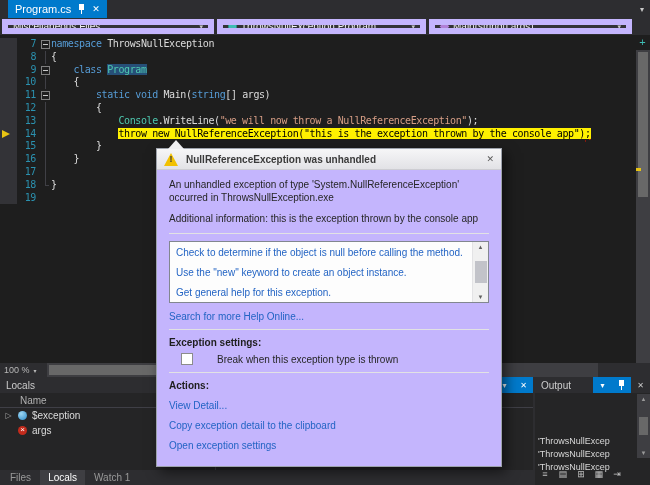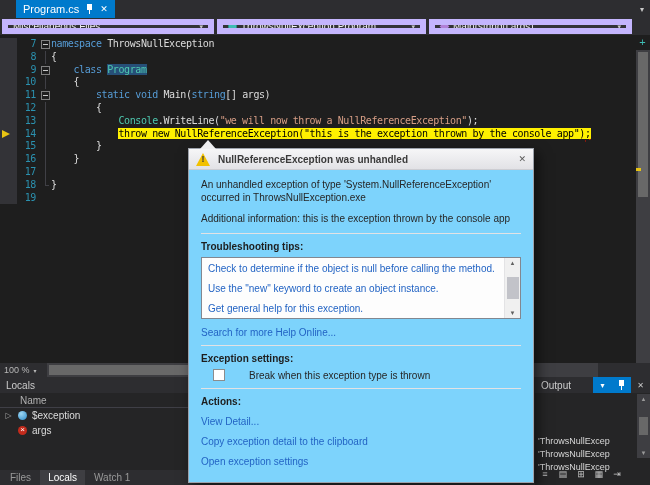--- a/index.html
+++ b/index.html
@@ -1,21 +1,21 @@
 <!DOCTYPE html>
 <html><head>
 <meta charset="utf-8">
 <style>
   *{margin:0;padding:0;box-sizing:border-box}
   html,body{background:#444;}
   .app{position:relative;width:650px;height:485px;background:#2D2D30;font-family:"Liberation Sans",sans-serif;overflow:hidden;color:#DCDCDC}
 
   
   .tabbar{position:absolute;left:0;top:0;width:650px;height:18px;background:#2D2D30}
-  .doc-tab{position:absolute;left:16px;top:0;height:18px;background:#007ACC;color:#fff;font-size:11px;display:flex;align-items:center;padding:0 7px;gap:7px}
+  .doc-tab{position:absolute;left:8px;top:0;height:18px;background:#007ACC;color:#fff;font-size:11px;display:flex;align-items:center;padding:0 7px;gap:7px}
   .pin-icon{display:inline-block;width:7px;height:10px;position:relative}
   .pin-icon::before{content:"";position:absolute;left:1px;top:0;width:5px;height:6px;background:#fff}
   .pin-icon::after{content:"";position:absolute;left:3px;top:6px;width:1px;height:4px;background:#fff}
   .tab-close{font-size:9px;color:#fff}
   .tab-list-chevron{position:absolute;right:6px;top:5px;font-size:8px;color:#C8C8C8}
 
   
   .navbar{position:absolute;left:0;top:18px;width:650px;height:17px;background:#2D2D30}
   .combo{position:absolute;top:1px;height:15px;background:#333337;border:6px solid #c4b5fd;display:flex;align-items:center;font-size:10px;color:#F1F1F1;padding:0 5px;gap:4px;white-space:nowrap;overflow:hidden}
   .combo .chev{margin-left:auto;font-size:7px;color:#C8C8C8}
@@ -80,21 +80,21 @@
   .panel-tab.active{background:#3E3E42;color:#FFFFFF}
 
   .output{position:absolute;left:535px;top:377px;width:115px;height:108px;background:#252526}
   .out-lines{position:absolute;left:0;top:19px;right:14px;font-family:Liberation Sans, sans-serif;font-size:9px;line-height:13px;color:#D8D8D8;padding-left:3px;white-space:pre;overflow:hidden}
   .out-scroll{position:absolute;right:0;top:17px;width:13px;height:64px;background:#3E3E42;display:flex;flex-direction:column;align-items:center;justify-content:space-between;font-size:6px;color:#999;padding:2px 0}
   .out-thumb{width:9px;height:18px;background:#686868}
   .out-toolbar{position:absolute;left:2px;bottom:3px;height:16px;display:flex;gap:2px}
   .out-tool{width:16px;height:16px;display:flex;align-items:center;justify-content:center;color:#C0C0C0;font-size:9px}
 
   
-  .dialog{position:absolute;left:188px;top:148px;width:346px;background:#7dd3fc;border:1px solid #9DA2AB;box-shadow:4px 5px 12px rgba(0,0,0,.55);z-index:50;font-size:10px;color:#262626}
+  .dialog{position:absolute;left:156px;top:148px;width:346px;background:#c4b5fd;border:1px solid #9DA2AB;box-shadow:4px 5px 12px rgba(0,0,0,.55);z-index:50;font-size:10px;color:#262626}
   .dlg-beak{position:absolute;left:11px;top:-9px;width:0;height:0;border-left:8px solid transparent;border-right:8px solid transparent;border-bottom:9px solid #EFEFF1}
   .dlg-title{height:21px;background:linear-gradient(#F6F6F7,#E2E2E6);border-bottom:1px solid #CDCDD2;display:flex;align-items:center;padding:0 7px;gap:7px}
   .warn-icon{position:relative;width:15px;height:13px;flex:none}
   .warn-icon::before{content:"";position:absolute;left:0;top:0;border-left:7px solid transparent;border-right:7px solid transparent;border-bottom:13px solid #F2C100}
   .warn-icon::after{content:"!";position:absolute;left:0;width:14px;top:1px;text-align:center;font-weight:bold;font-size:9px;color:#3A3A3A}
   .dlg-title .t{font-weight:bold;color:#3A3A3A;flex:1}
   .dlg-close{color:#5A5A5A;font-size:9px}
   .dlg-body{padding:8px 12px 10px}
   .msg{line-height:13px;margin-bottom:8px}
   .hr{height:1px;background:#E2E2E4;margin:7px 0}
@@ -238,21 +238,20 @@
     <div class="dlg-beak"></div>
     <div class="dlg-title">
       <span class="warn-icon"></span>
       <span class="t">NullReferenceException was unhandled</span>
       <span class="dlg-close">✕</span>
     </div>
     <div class="dlg-body">
       <div class="msg">An unhandled exception of type 'System.NullReferenceException' occurred in ThrowsNullException.exe</div>
       <div class="msg">Additional information: this is the exception thrown by the console app</div>
       <div class="hr"></div>
-      <div class="bold">Troubleshooting tips:</div>
       <div class="tips-box">
 
         <div class="tips-scroll">
           <span>▲</span>
           <span class="tips-thumb"></span>
           <span>▼</span>
         </div>
       <div class="tip-link dlink">Check to determine if the object is null before calling the method.</div>
           <div class="tip-link dlink">Use the "new" keyword to create an object instance.</div>
           <div class="tip-link dlink">Get general help for this exception.</div>

